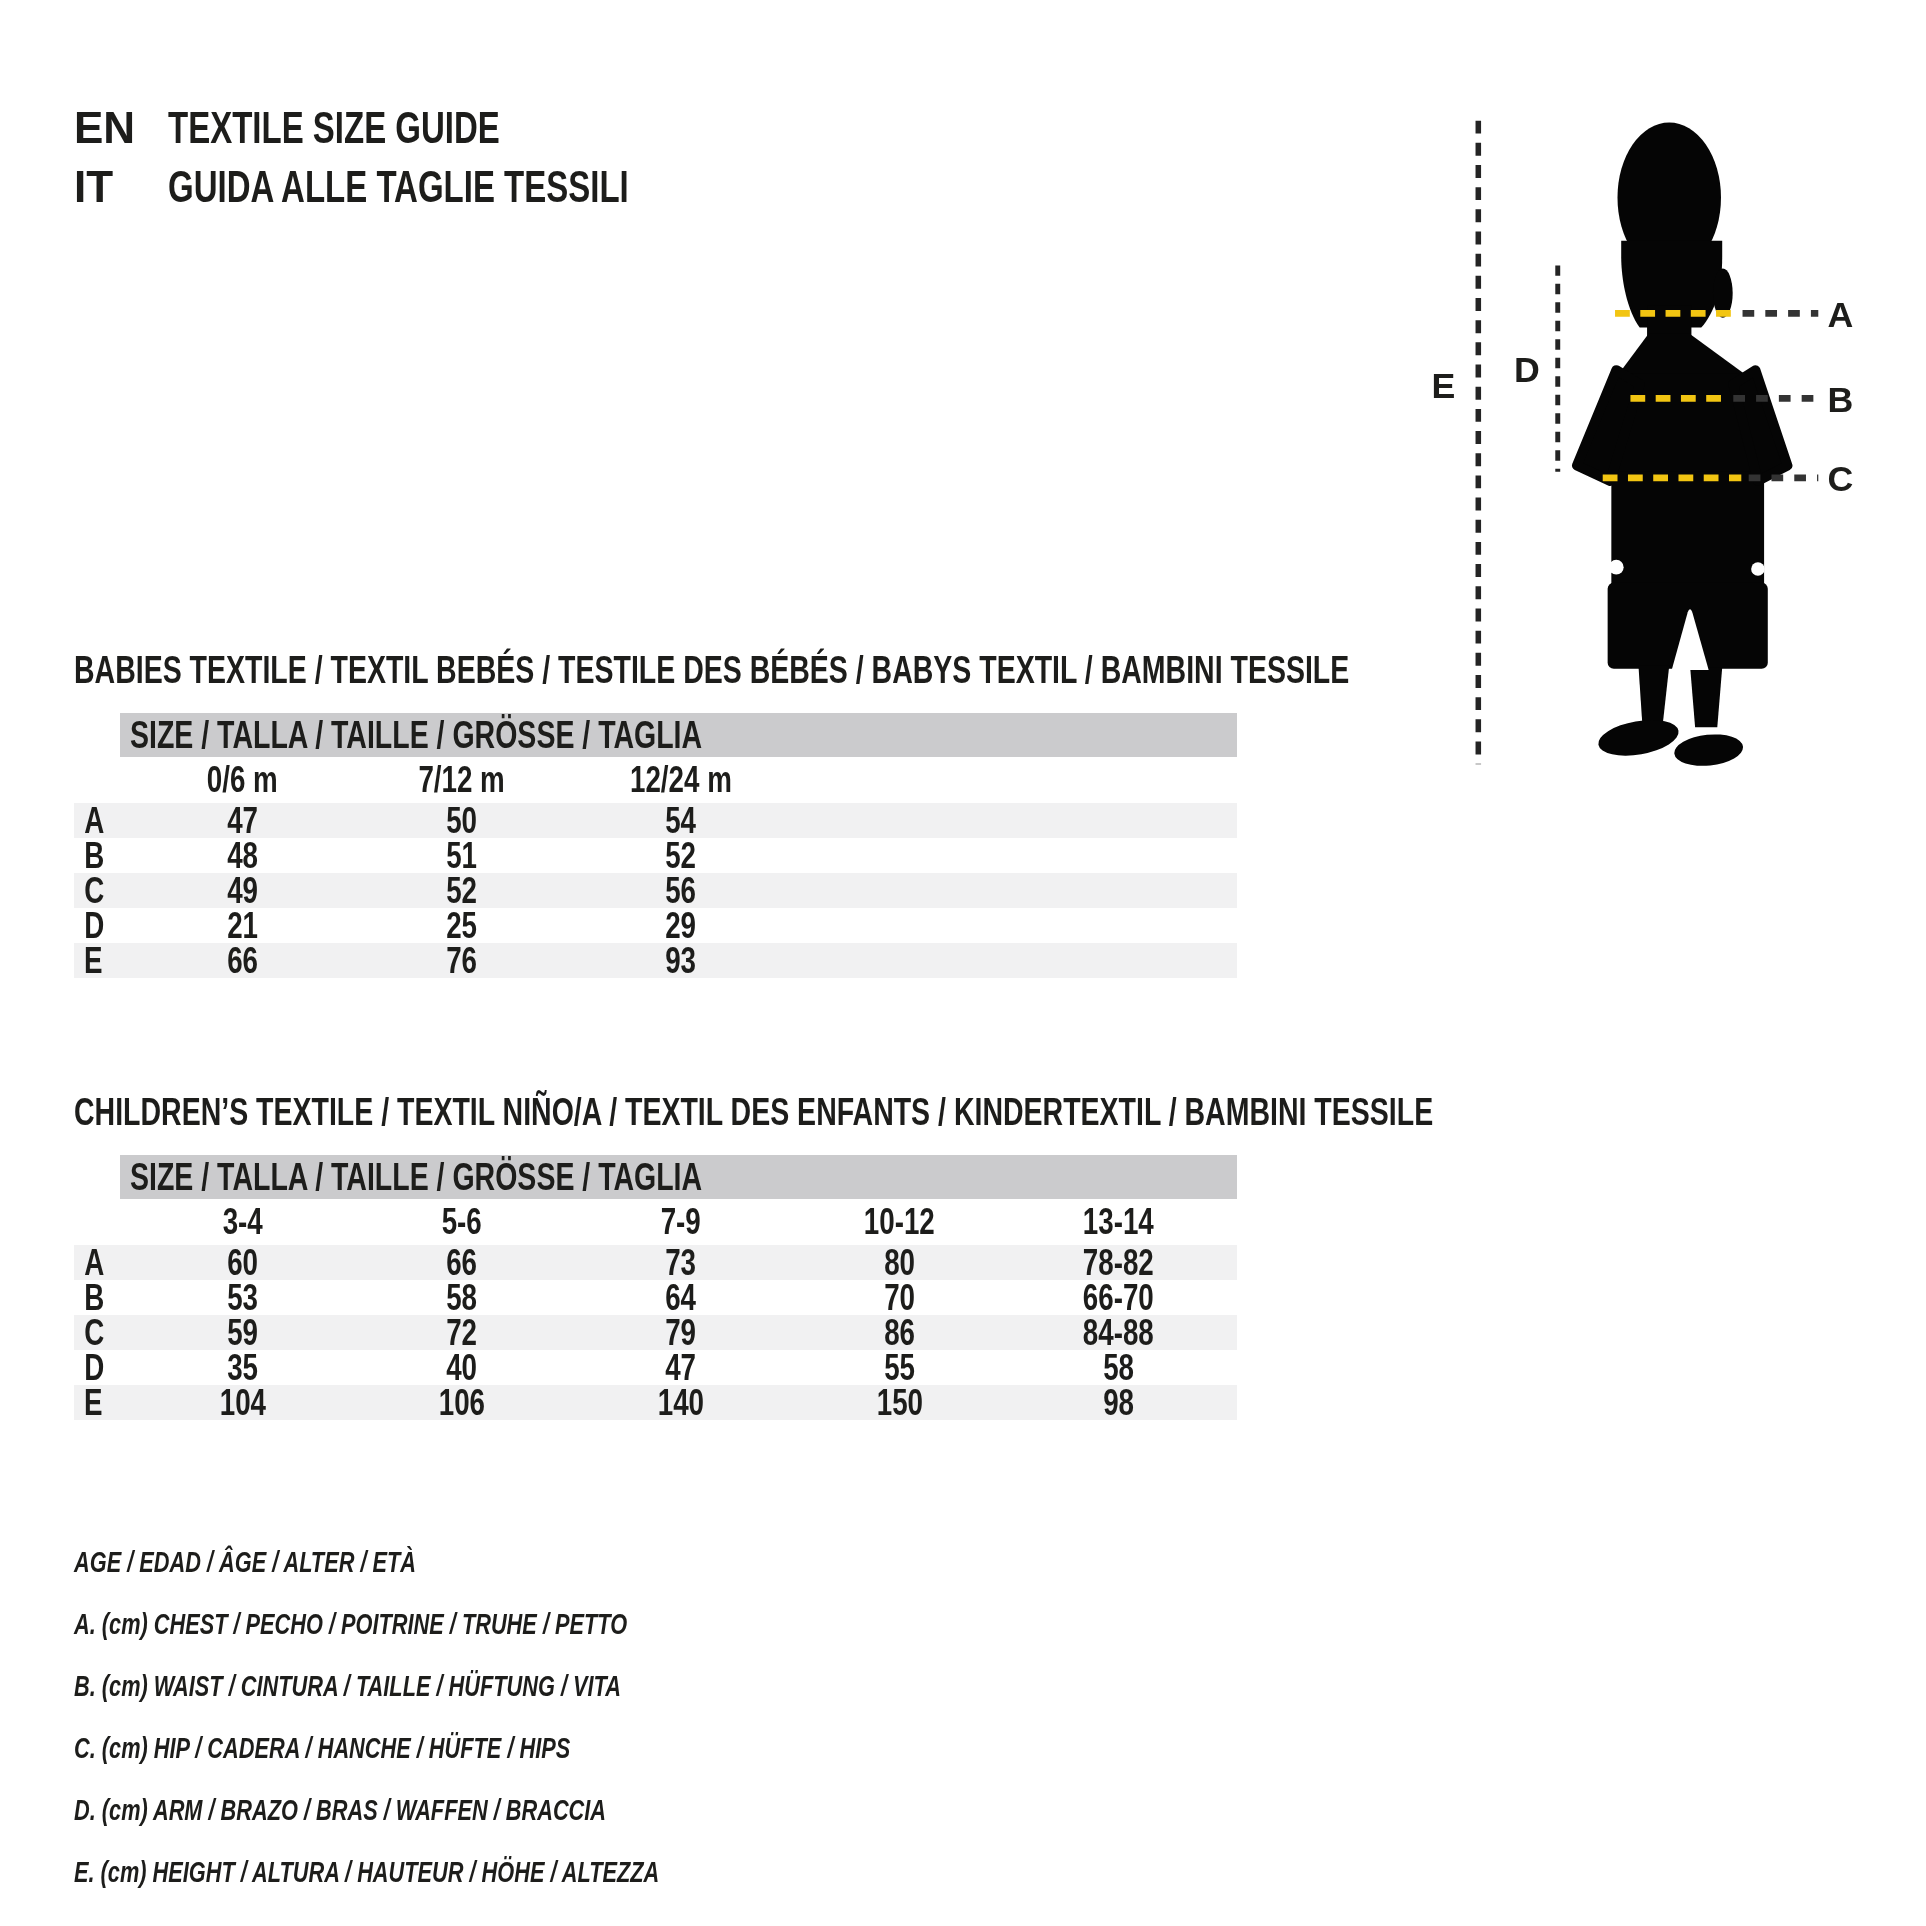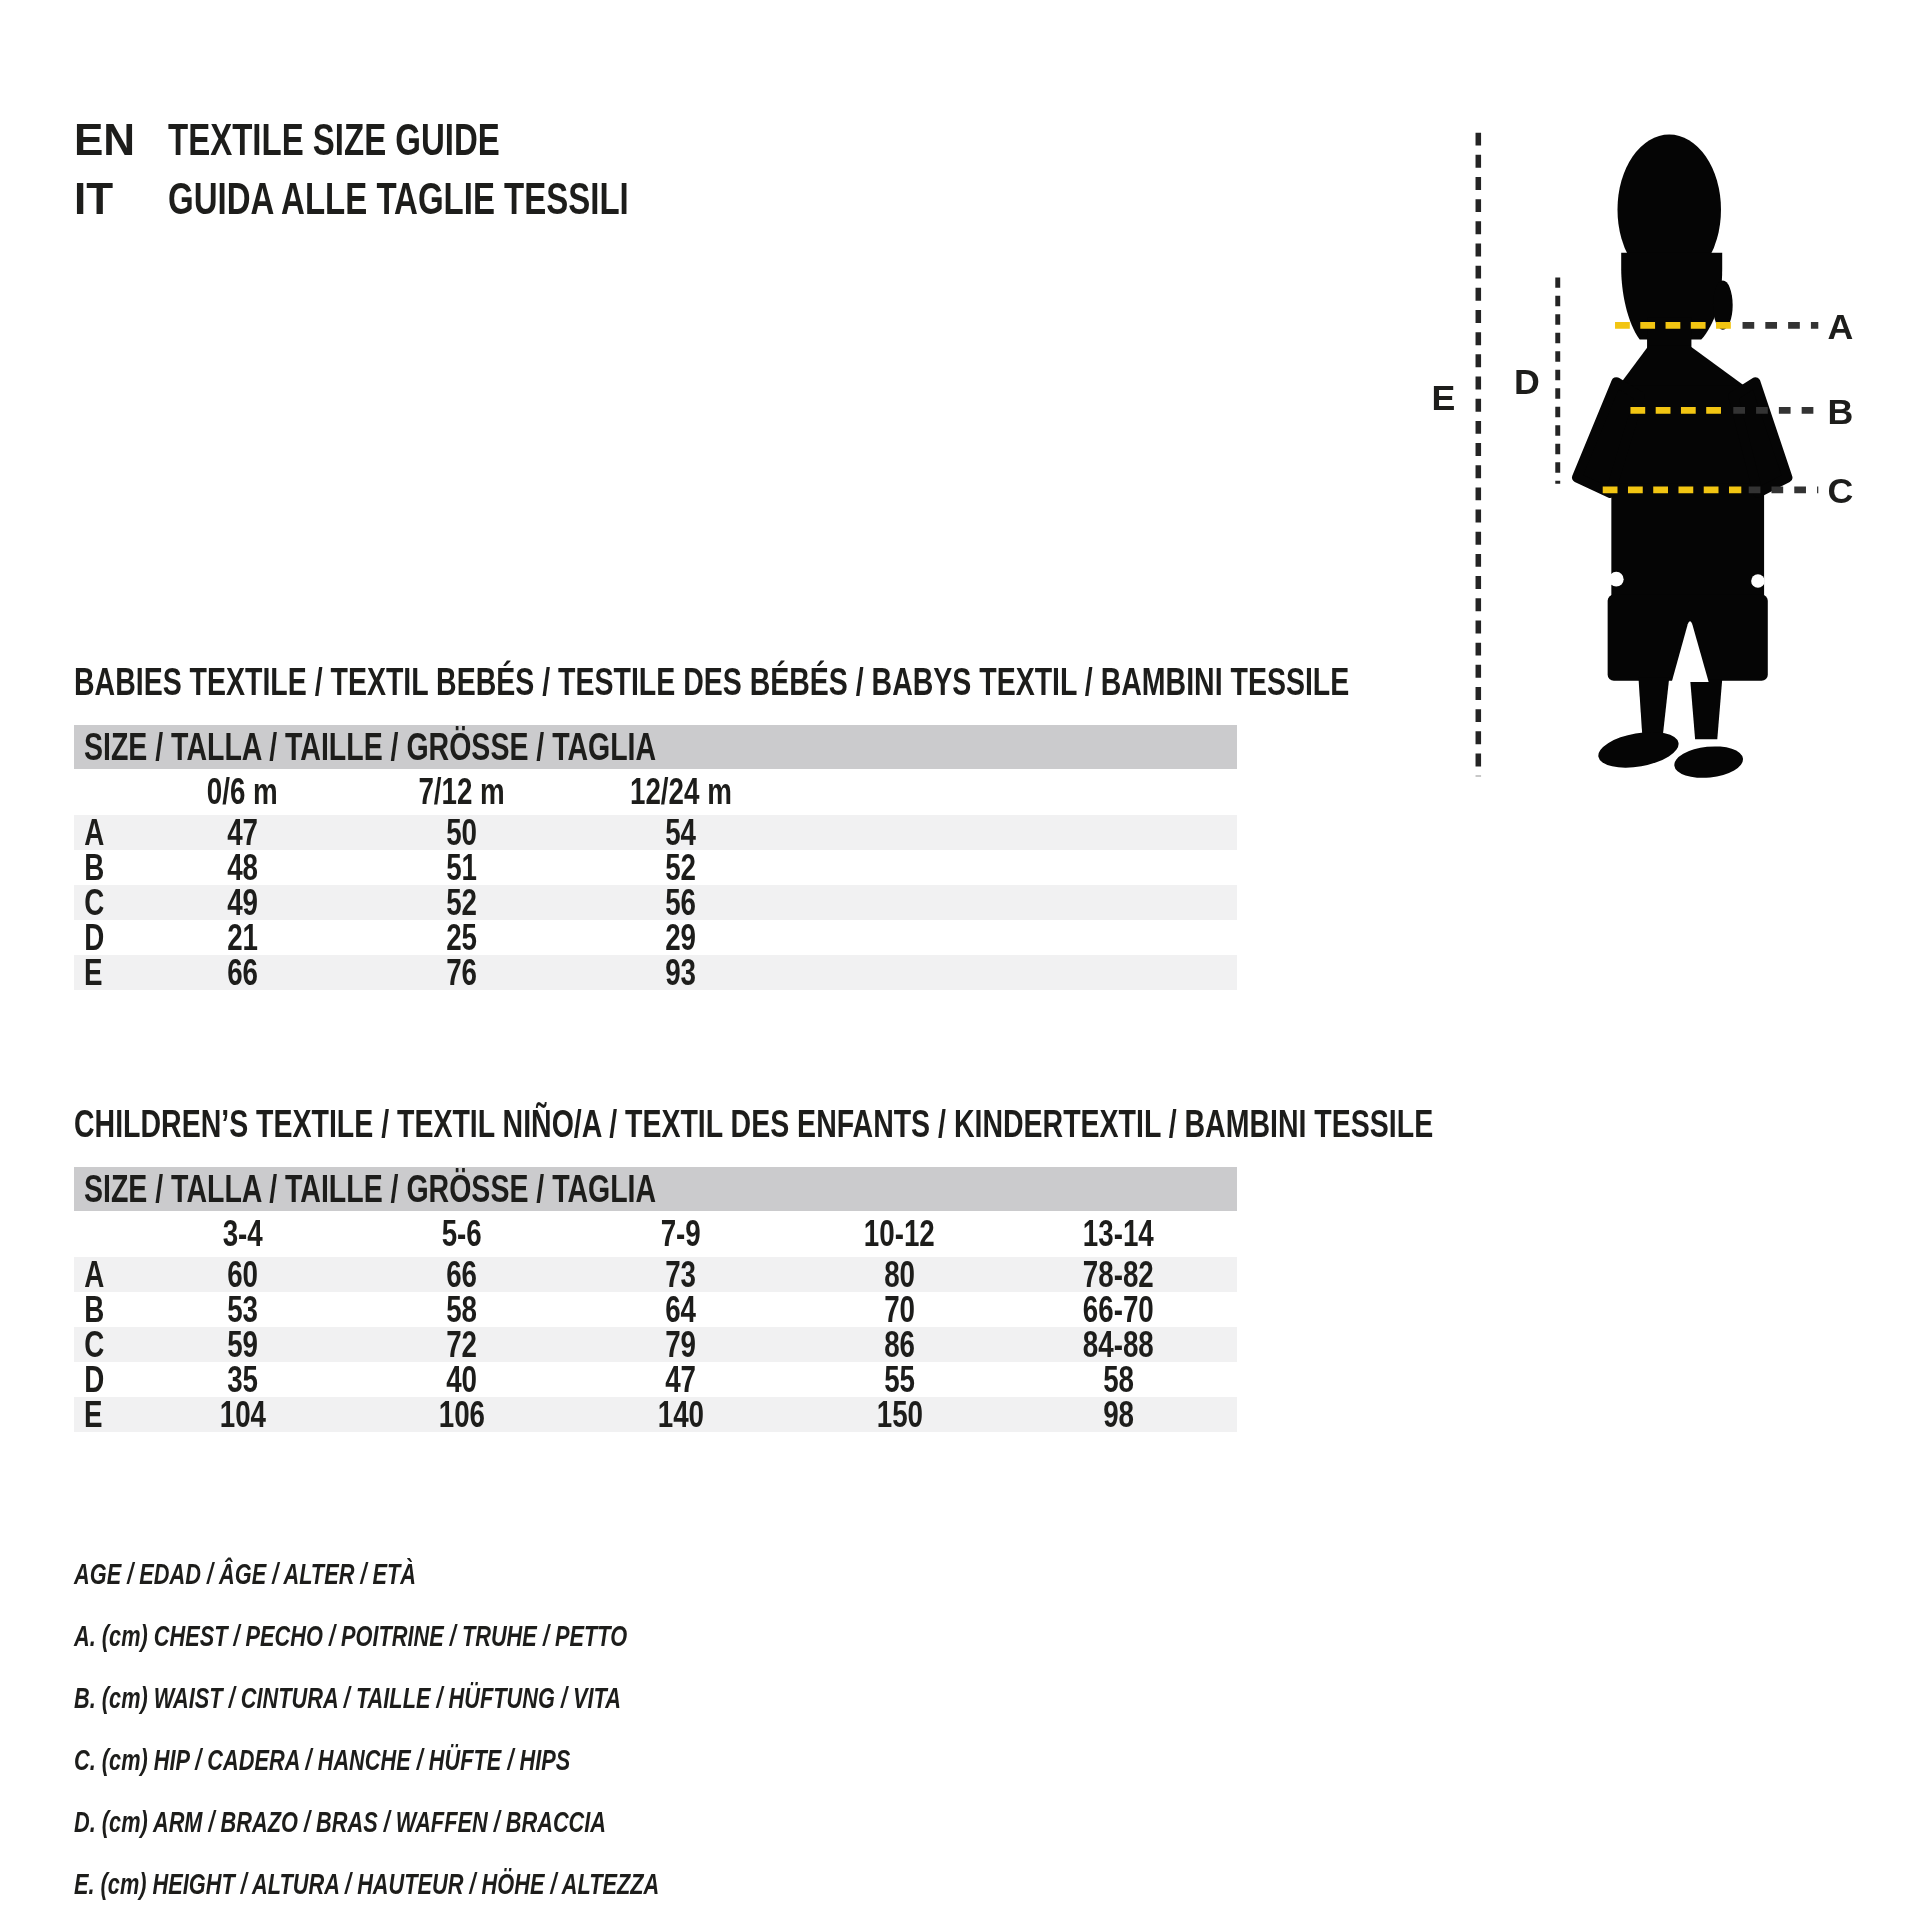--- a/index.html
+++ b/index.html
@@ -1,34 +1,34 @@
 <!DOCTYPE html>
 <html style="font-size:10px"><head>
 <meta charset="utf-8">
 <style>
   html,body{margin:0;padding:0;background:#ffffff;}
   body{
     width:1926px;height:1926px;position:relative;overflow:hidden;
     font-family:"Liberation Sans",sans-serif;font-weight:bold;color:#1d1d1b;
   }
-  .canvas{position:absolute;left:0;top:16px;width:1926px;height:1412px;background:#fff;}
+  .canvas{position:absolute;left:0;top:4px;width:1926px;height:1412px;background:#fff;}
   
   .cx{display:inline-block;transform:scaleX(.75);transform-origin:0 50%;white-space:nowrap;}
   .cxc{display:inline-block;transform:scaleX(.75);transform-origin:50% 50%;white-space:nowrap;}
 
   .langs{position:absolute;left:74px;top:100px;}
   .lang-row{display:flex;height:59px;font-size:44px;line-height:47px;}
   .lang-code{width:94px;flex:0 0 94px;}
 
   .sec-title{position:absolute;left:74px;font-size:38px;line-height:39px;white-space:nowrap;
              transform:scaleX(.75);transform-origin:0 50%;}
 
   .size-table{position:absolute;left:74px;width:1163px;}
   .size-head{height:44px;background:#cbcbcd;display:flex;align-items:center;
-             padding-left:10px;font-size:38px;}
+             padding-left:10px;font-size:38px;margin-left:46px;}
   .trow{display:flex;height:35px;align-items:center;font-size:37px;}
   .trow.colhead{height:46px;}
   .trow.stripe{background:#f1f1f2;}
   .c-lbl{width:59px;flex:0 0 59px;padding-left:7.4px;box-sizing:border-box;}
   .c-val{width:219px;flex:0 0 219px;text-align:center;}
 
   .legend{position:absolute;left:74px;top:1538px;}
   .legend-line{height:62px;font-size:29px;line-height:41px;font-style:italic;}
 
   .figure-svg{position:absolute;left:1393px;top:92px;width:534px;height:696px;}

